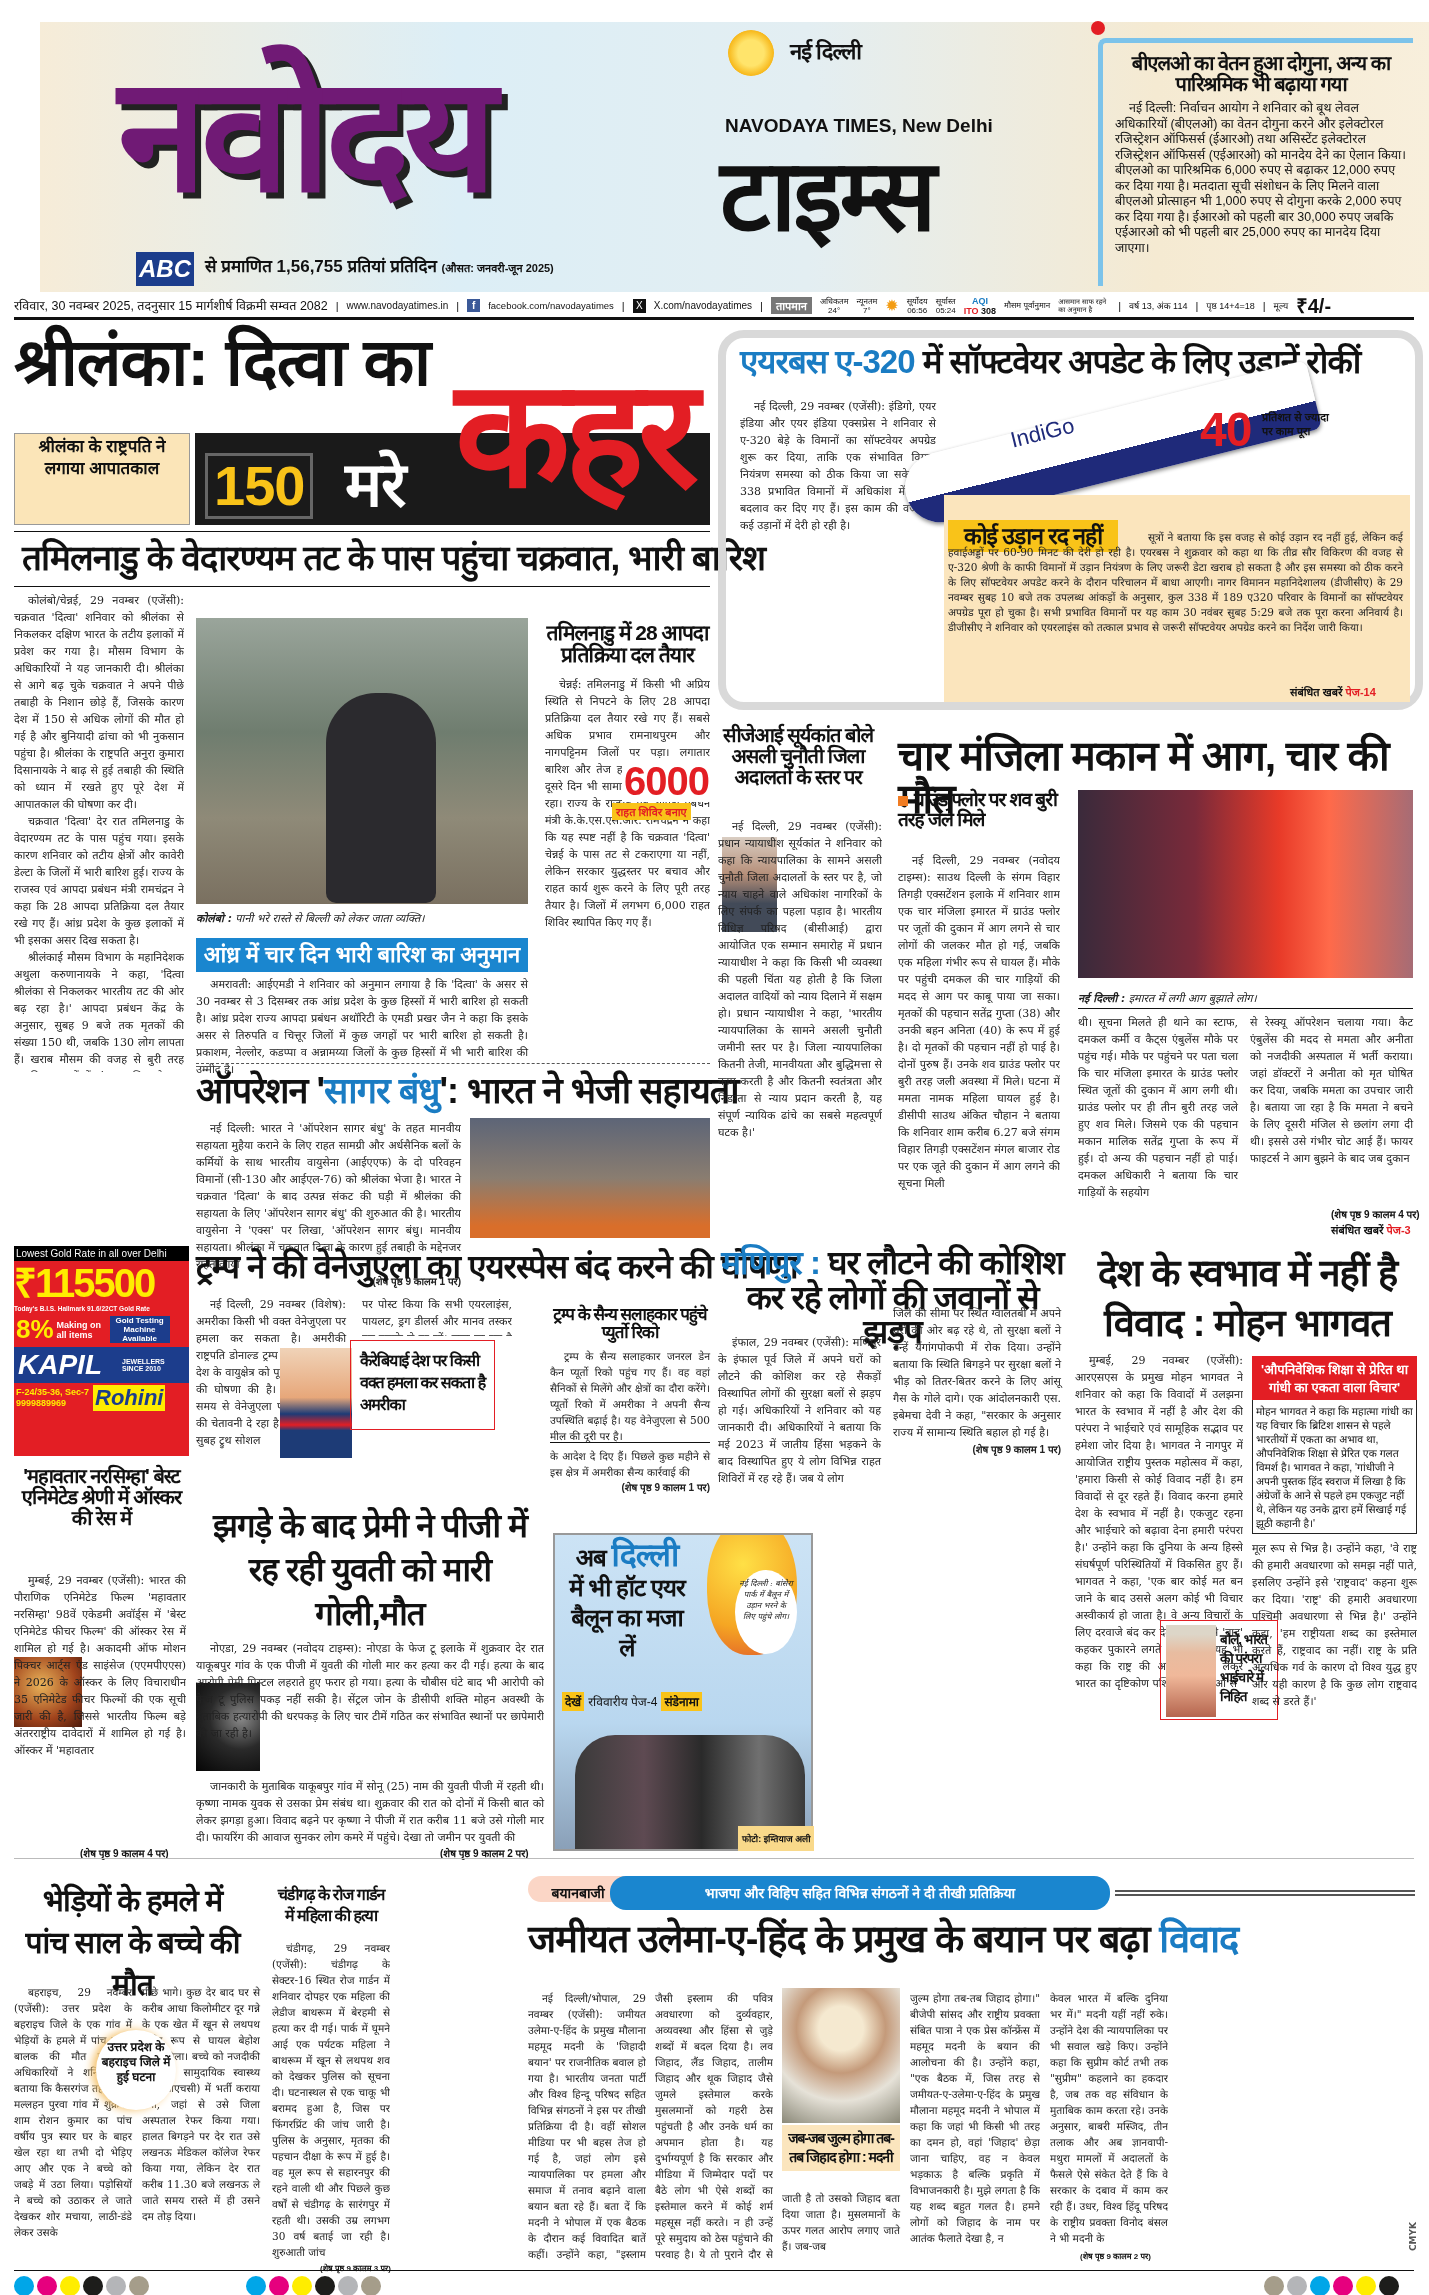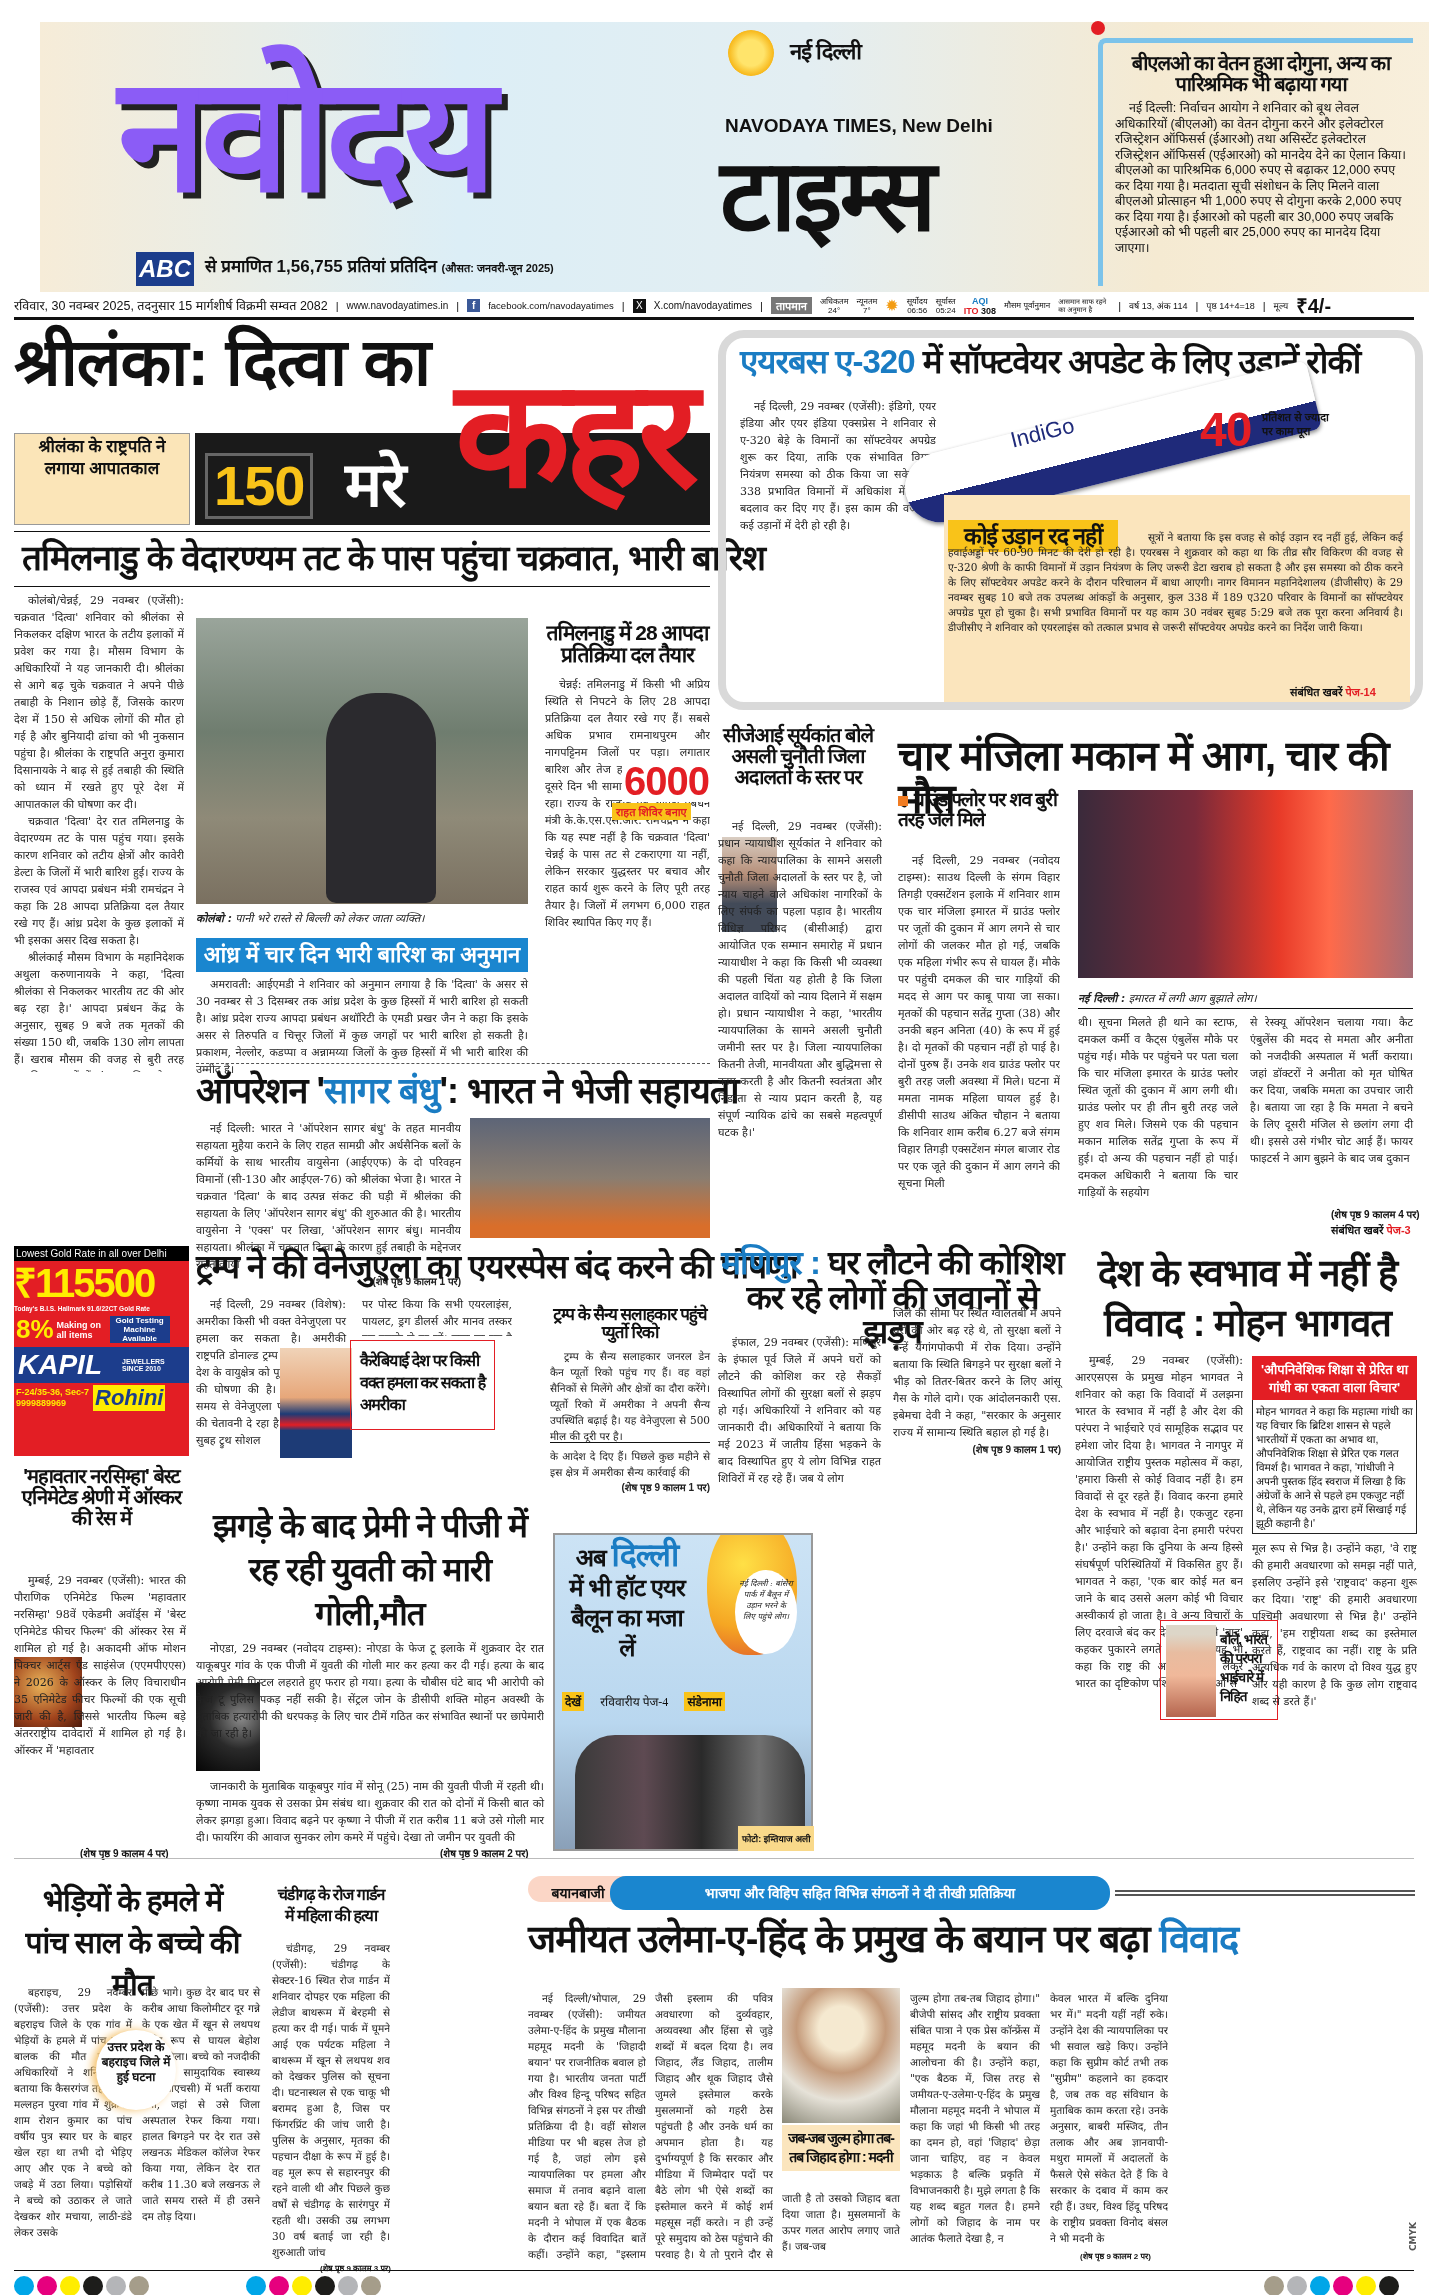--- a/index.html
+++ b/index.html
@@ -10,21 +10,21 @@
 .bt p{text-indent:14px}
 .rule{background:#111}
 .cap{font-family:"DejaVu Serif",serif;font-size:11px;font-style:italic;color:#222}
 .cap b{font-style:italic}
 .photo{background:#888;overflow:hidden}
 .cont{font-weight:bold;font-size:10px;font-family:"Liberation Sans",sans-serif;white-space:nowrap}
 .red{color:#e31e24}
 .blue{color:#1a7cc3}
 
 #mast{left:40px;top:22px;width:1395px;height:270px;background:linear-gradient(90deg,#f6ecd8 0%,#dceef6 30%,#e3eef2 55%,#f5ead2 80%,#f8efdc 100%)}
-#logo1{left:118px;top:55px;font-family:"Liberation Sans",sans-serif;font-weight:bold;font-size:160px;color:#8b5cf6;letter-spacing:-6px;text-shadow:6px 6px 0 #222;line-height:1}
+#logo1{left:118px;top:55px;font-family:"Liberation Sans",sans-serif;font-weight:bold;font-size:160px;color:#701a75;letter-spacing:-6px;text-shadow:6px 6px 0 #222;line-height:1}
 #logo2{left:720px;top:145px;font-family:"Liberation Sans",sans-serif;font-weight:bold;font-size:100px;color:#111;letter-spacing:-3px;line-height:1}
 .dots span{display:inline-block;width:20px;height:20px;border-radius:50%;margin-right:3px}
 </style>
 </head>
 <body>
 
 <div class="abs" id="mast"></div>
 <div class="abs" id="logo1">नवोदय</div>
 <div class="abs" style="left:728px;top:30px;width:46px;height:46px;border-radius:50%;background:radial-gradient(circle,#ffe46b 40%,#f7b719 70%,transparent 72%)"></div>
 <div class="abs hd" style="left:790px;top:40px;font-size:22px">नई दिल्ली</div>
@@ -236,21 +236,21 @@
   </div>
 <div class="abs cont" style="left:440px;top:1846px">(शेष पृष्ठ 9 कालम 2 पर)</div>
 
 <div class="abs" style="left:553px;top:1533px;width:260px;height:318px;border:2px solid #999;background:linear-gradient(180deg,#cce3f5 0%,#b9d7ef 60%,#8aa0b8 100%);overflow:hidden">
   <div class="abs" style="left:152px;top:-20px;width:90px;height:140px;border-radius:50% 50% 45% 45%;background:radial-gradient(circle at 40% 35%,#ffe046,#f5a623 60%,#e05a2a)"></div>
   <div class="abs" style="left:20px;top:200px;width:230px;height:120px;background:linear-gradient(90deg,#3a3a3a 0%,#5e4a52 30%,#2a2a2a 55%,#707070 80%,#3a3a3a 100%);border-radius:40px 40px 0 0"></div>
 </div>
 <div class="abs hd" style="left:562px;top:1540px;width:130px;font-size:24px;text-align:center;line-height:30px">
   <span>अब</span> <span class="blue" style="font-size:32px">दिल्ली</span><br><span>में भी हॉट एयर बैलून का मजा लें</span>
 </div>
-<div class="abs" style="left:562px;top:1692px;display:flex;gap:16px;align-items:center;font-family:Liberation Serif, serif;font-size:12px">
+<div class="abs" style="left:562px;top:1692px;display:flex;gap:4px;align-items:center;font-family:Liberation Sans, sans-serif;font-size:12px">
   <span style="background:#f9c319;font-weight:bold;padding:1px 3px">देखें</span>
   <span>रविवारीय पेज-4</span>
   <span style="background:#f9c319;font-weight:bold;padding:1px 3px">संडेनामा</span>
 </div>
 <div class="abs cap" style="left:735px;top:1570px;width:62px;height:84px;border-radius:50%;background:#fff;font-size:8px;text-align:center;padding:8px 4px;line-height:11px">नई दिल्ली : बांसेरा पार्क में बैलून में उड़ान भरने के लिए पहुंचे लोग।</div>
 <div class="abs" style="left:738px;top:1826px;background:#f9d98a;font-size:9px;font-weight:bold;padding:6px 4px;font-family:'Liberation Sans',sans-serif">फोटो: इम्तियाज अली</div>
 
 <div class="abs rule" style="left:14px;top:1858px;width:1400px;height:1px;background:#bbb"></div>
 <div class="abs hd" style="left:20px;top:1880px;width:225px;font-size:30px;text-align:center;line-height:42px">भेड़ियों के हमले में पांच साल के बच्चे की मौत</div>
 <div class="abs bt" style="left:14px;top:1984px;width:118px;font-size:10.5px;line-height:16px">

